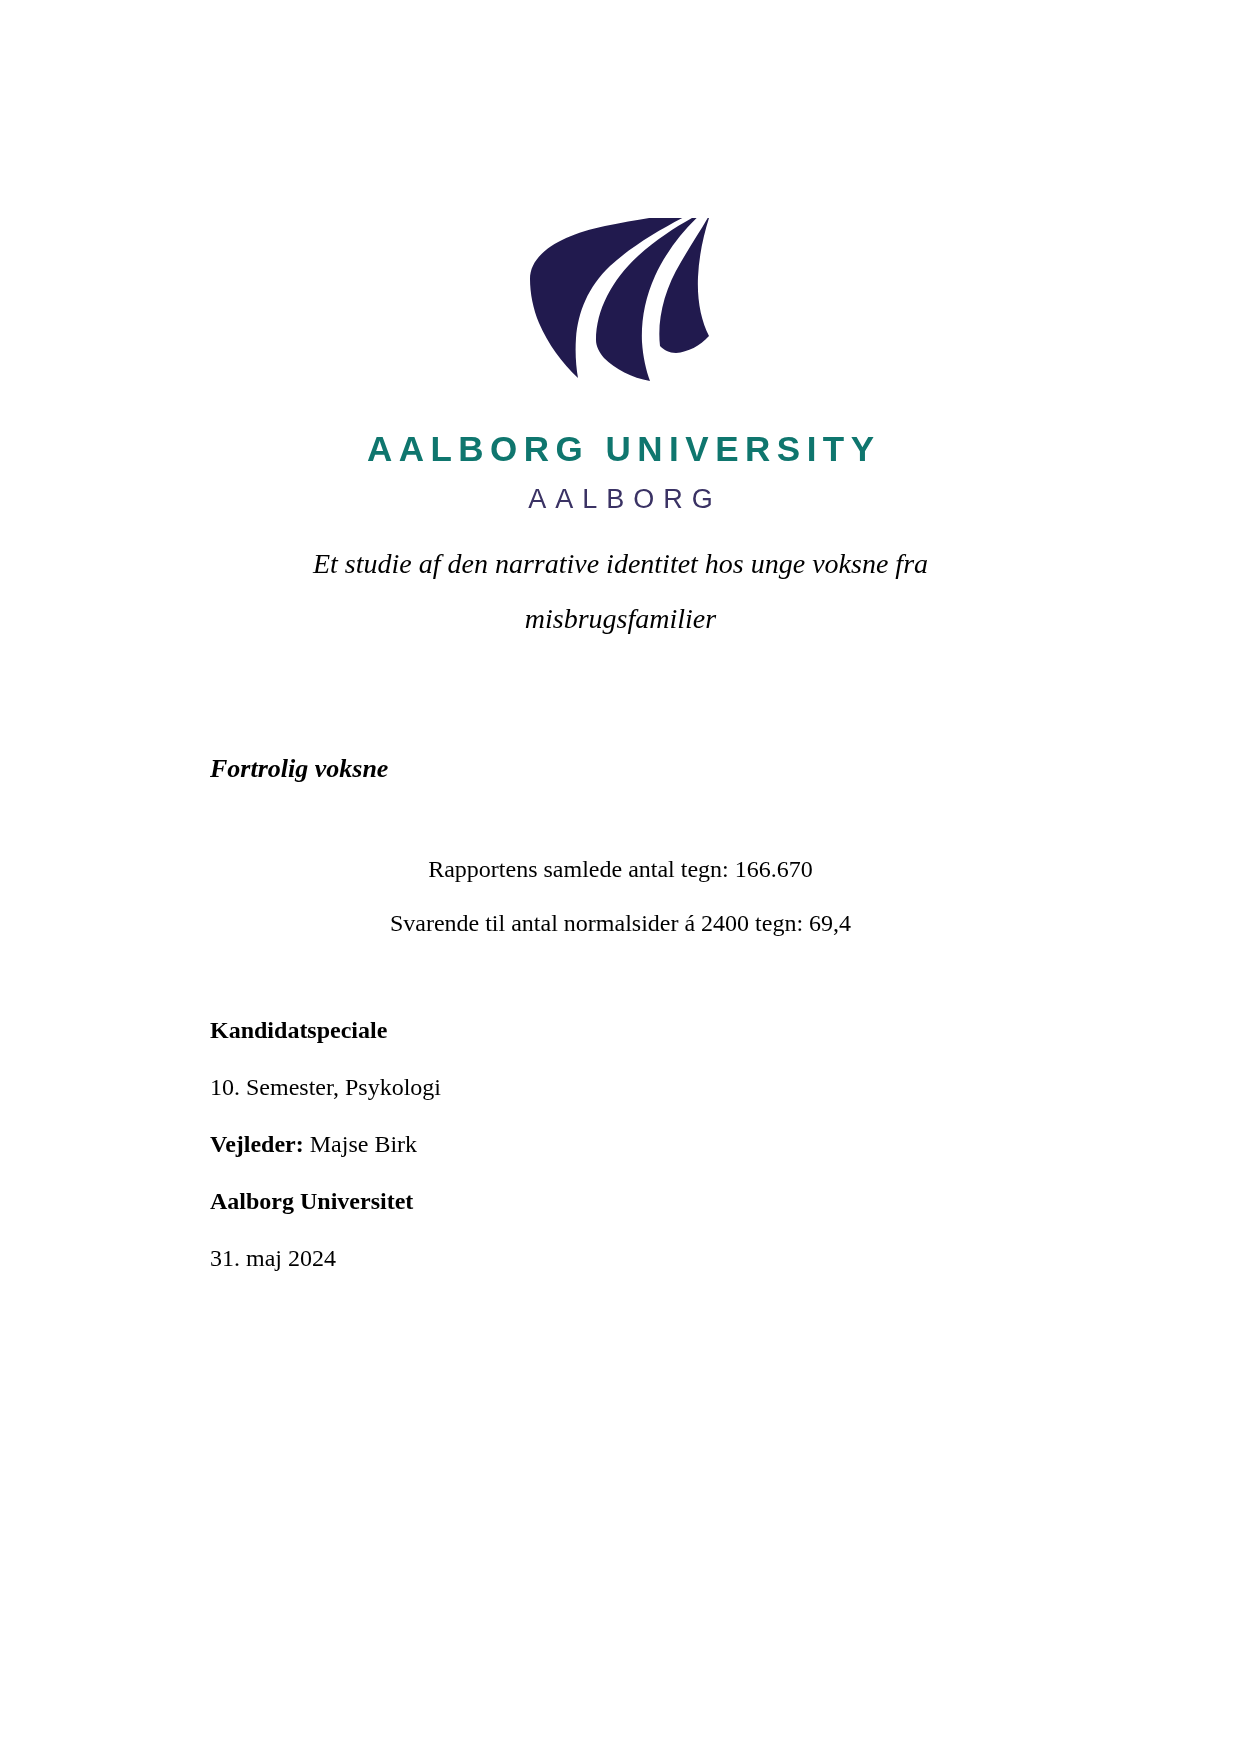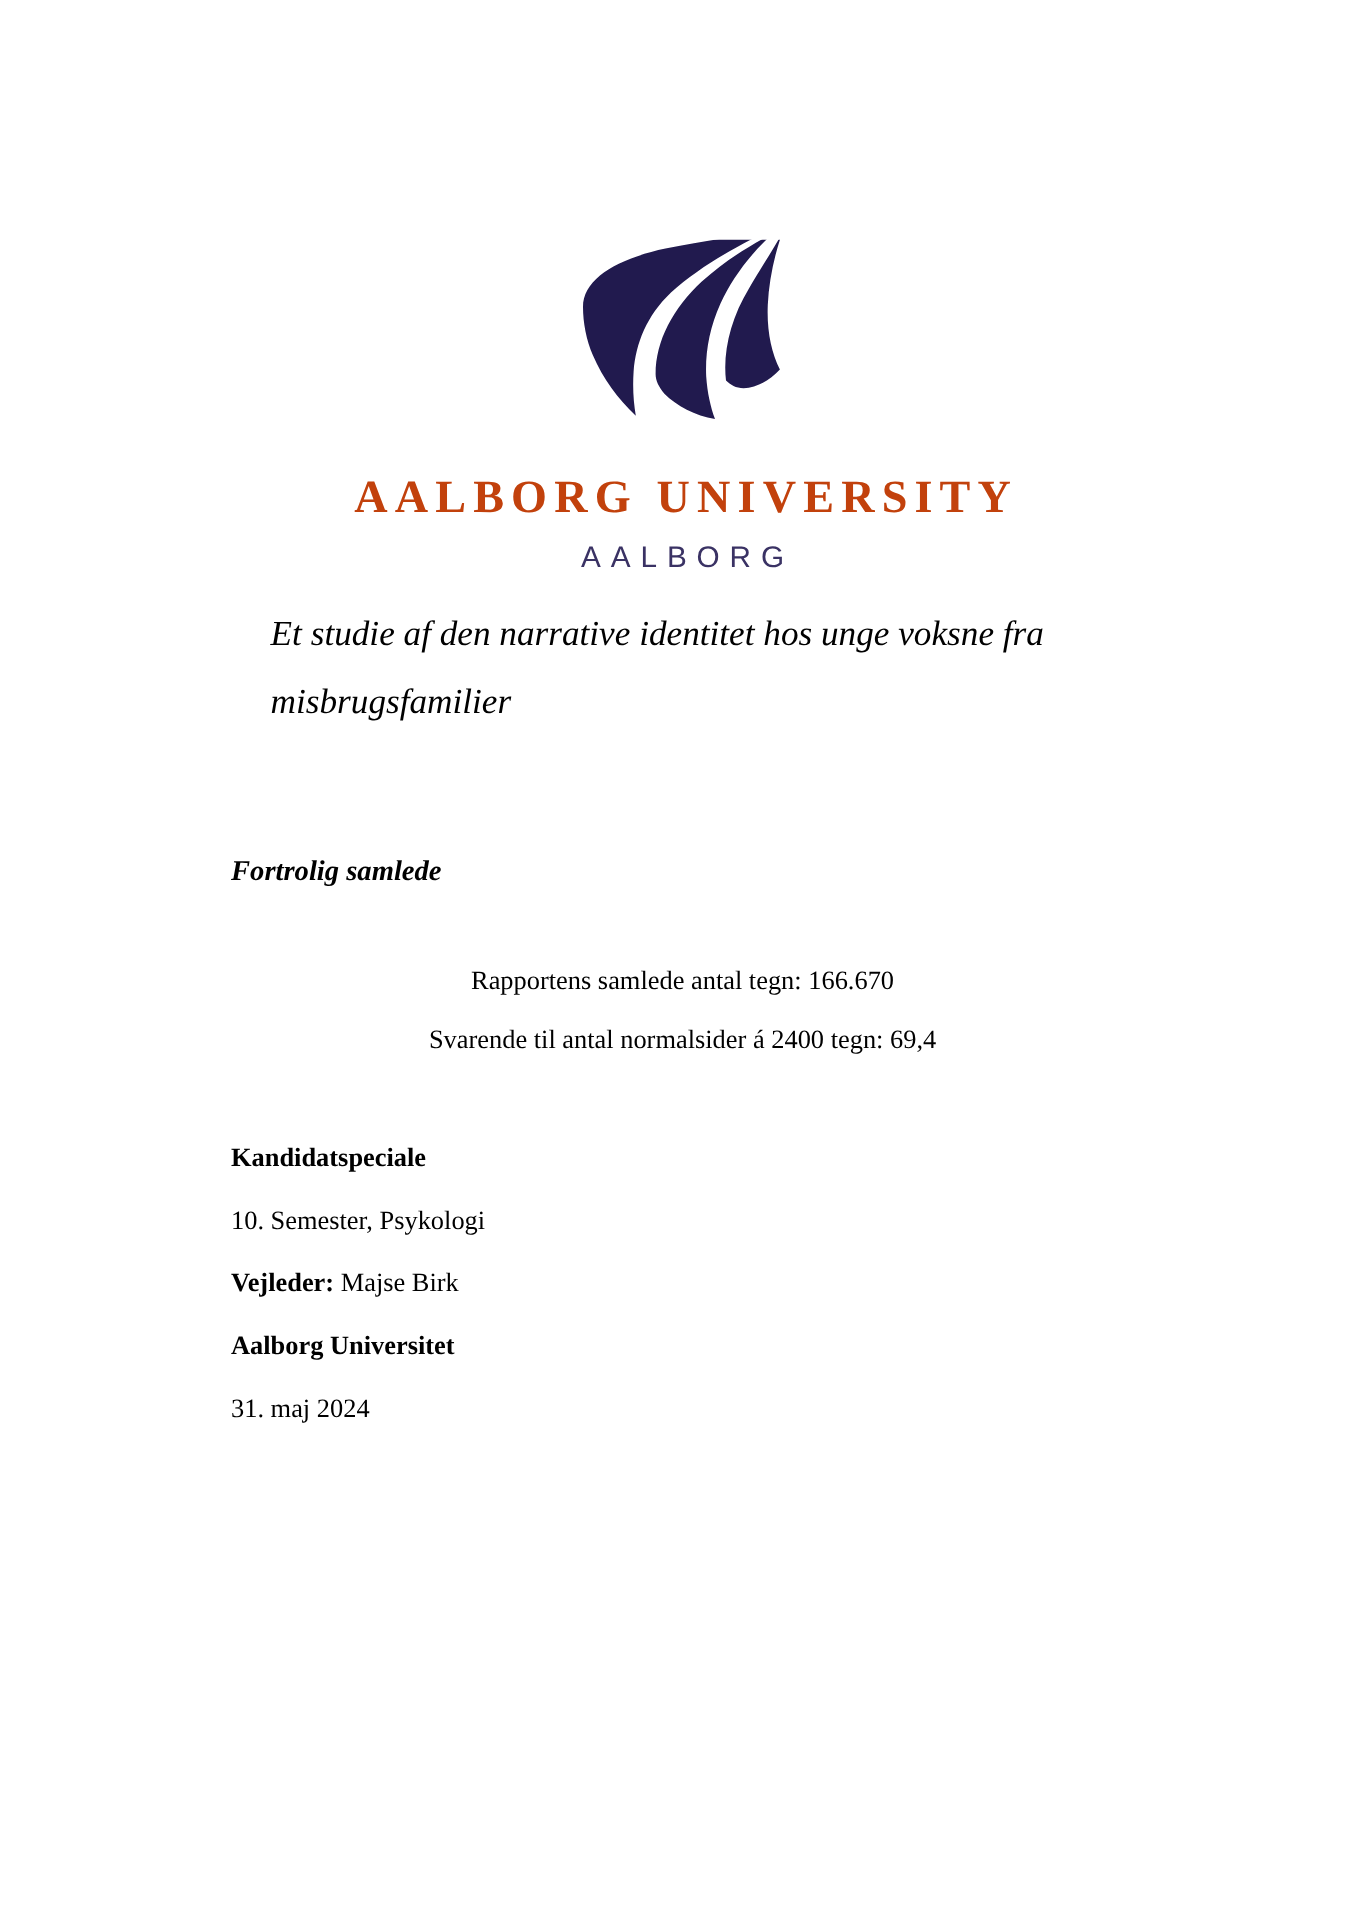--- a/index.html
+++ b/index.html
@@ -31,25 +31,25 @@
     flex-direction: column;
     align-items: center;
   }
   .logo-mark {
     width: 190px;
     height: 165px;
     display: block;
   }
   .logo-wordmark {
     margin-top: 48px;
-    font-family: Liberation Serif, serif;
+    font-family: Liberation Sans, sans-serif;
     font-weight: bold;
-    font-size: 42px;
+    font-size: 35px;
     letter-spacing: 6.5px;
-    color: #c2410c;
+    color: #0f766e;
     line-height: 1;
     text-indent: 6.5px;
   }
   .logo-sub {
     margin-top: 20px;
     font-family: "Liberation Sans", "DejaVu Sans", sans-serif;
     font-weight: normal;
     font-size: 27px;
     letter-spacing: 9px;
     color: #3a3264;
@@ -61,22 +61,22 @@
   .doc-title {
     margin-top: 58px;
     text-align: center;
     font-size: 55px;
     font-weight: bold;
     line-height: 1.12;
     letter-spacing: -0.3px;
   }
   .doc-subtitle {
     margin-top: 24px;
-    text-align: left;
-    font-size: 32px;
+    text-align: center;
+    font-size: 28px;
     font-style: italic;
     line-height: 1.95;
     padding: 0 36px;
   }
 
   
   .confidential {
     margin-top: 108px;
     font-size: 26px;
     font-weight: bold;
@@ -133,21 +133,21 @@
     <div class="logo-sub">AALBORG</div>
   </div>
 
 
   <div class="doc-subtitle">
     <span>Et studie af den narrative identitet hos unge voksne fra</span>
     <br>
     <span>misbrugsfamilier</span>
   </div>
 
-  <div class="confidential">Fortrolig samlede</div>
+  <div class="confidential">Fortrolig voksne</div>
 
   <div class="counts">
     <div>Rapportens samlede antal tegn: 166.670</div>
     <div>Svarende til antal normalsider á 2400 tegn: 69,4</div>
   </div>
 
   <div class="meta">
 
 
     <div class="meta-col-right">

